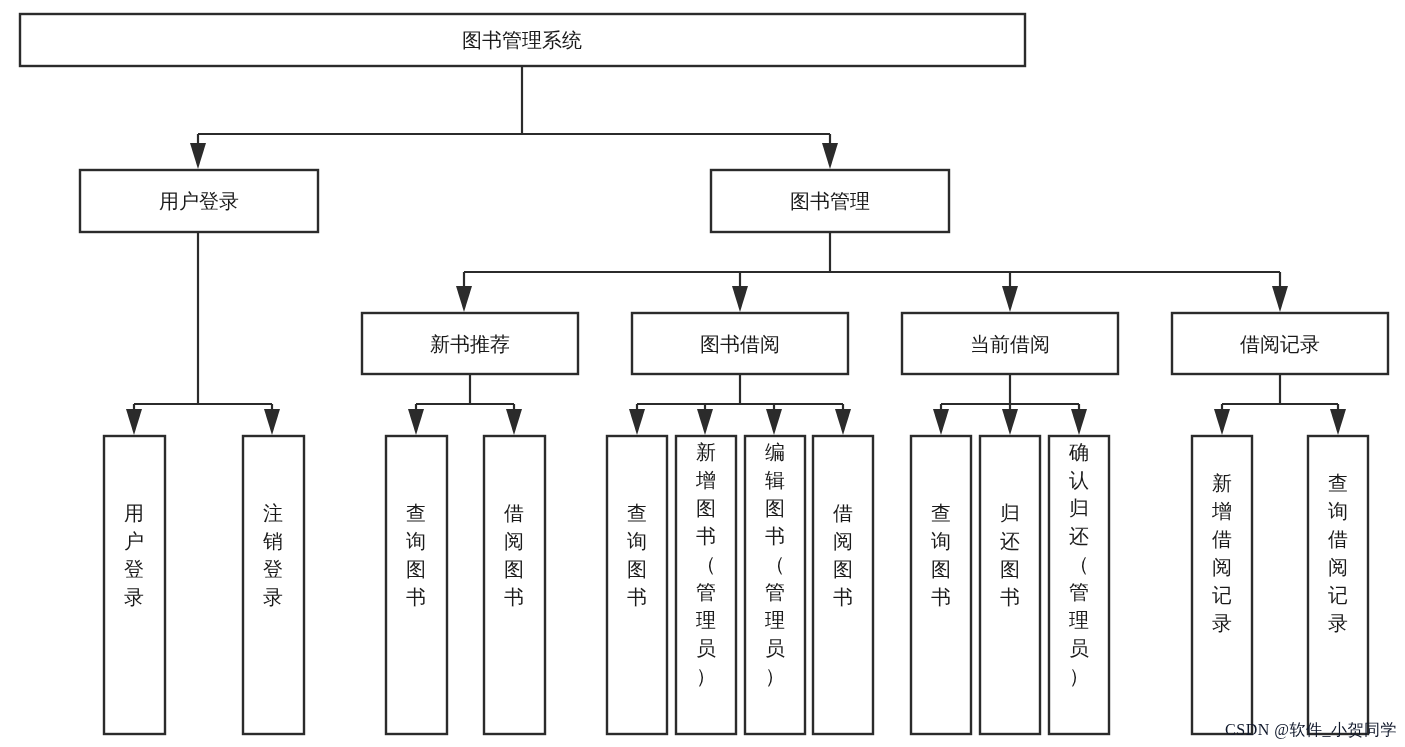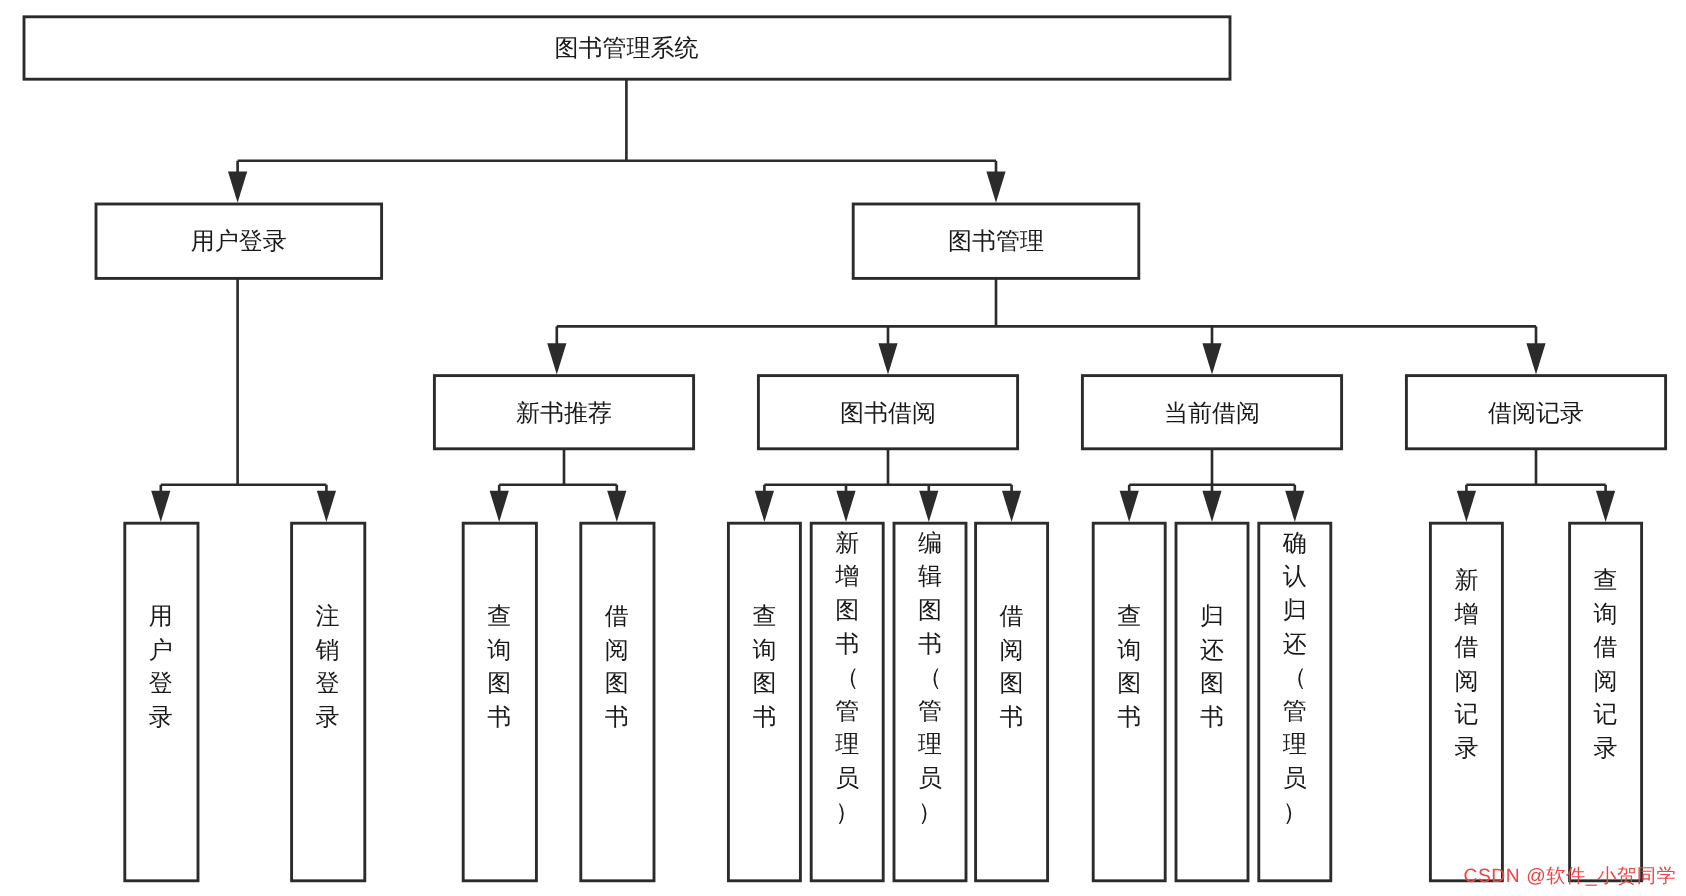--- a/index.html
+++ b/index.html
@@ -49,23 +49,23 @@
   .node-label-v {
     font-family: "DejaVu Sans", "Liberation Sans", sans-serif;
     font-size: 20px;
     fill: #1a1a1a;
     text-anchor: middle;
   }
   .watermark {
     position: absolute;
     right: 8px;
     bottom: 6px;
-    font-family: Liberation Sans, sans-serif;
+    font-family: Liberation Serif, serif;
     font-size: 16px;
-    color: #ef4444;
+    color: #0f172a;
     letter-spacing: 0.5px;
     white-space: nowrap;
     user-select: none;
   }
 </style>
 </head>
 <body>
 
 <div id="diagram-root">
 

